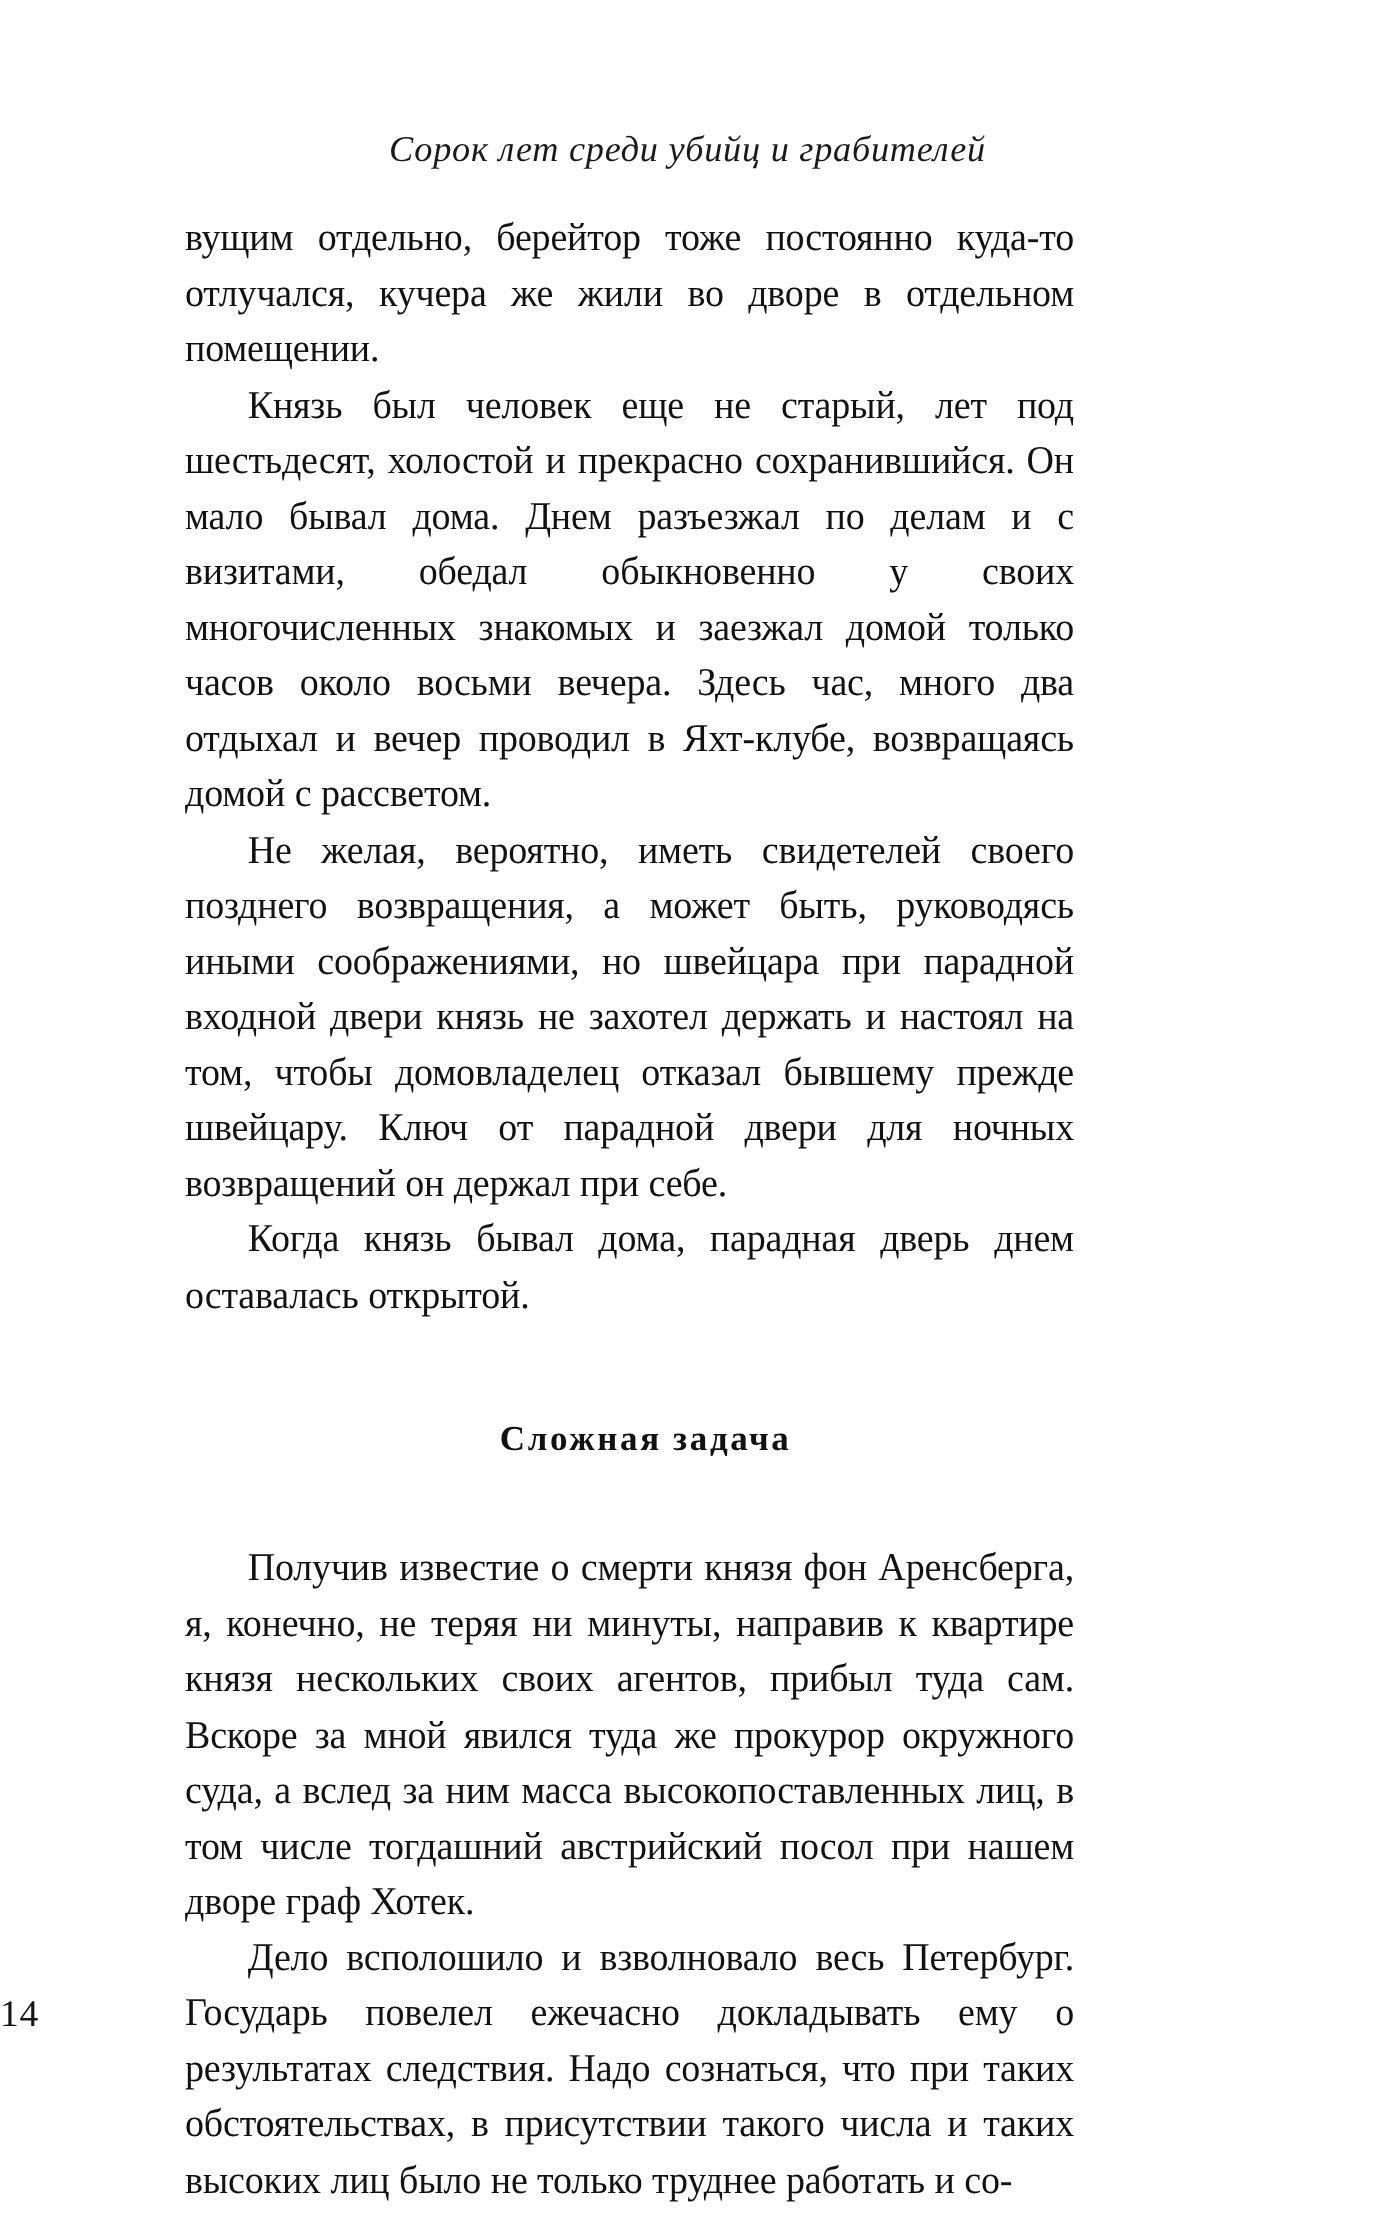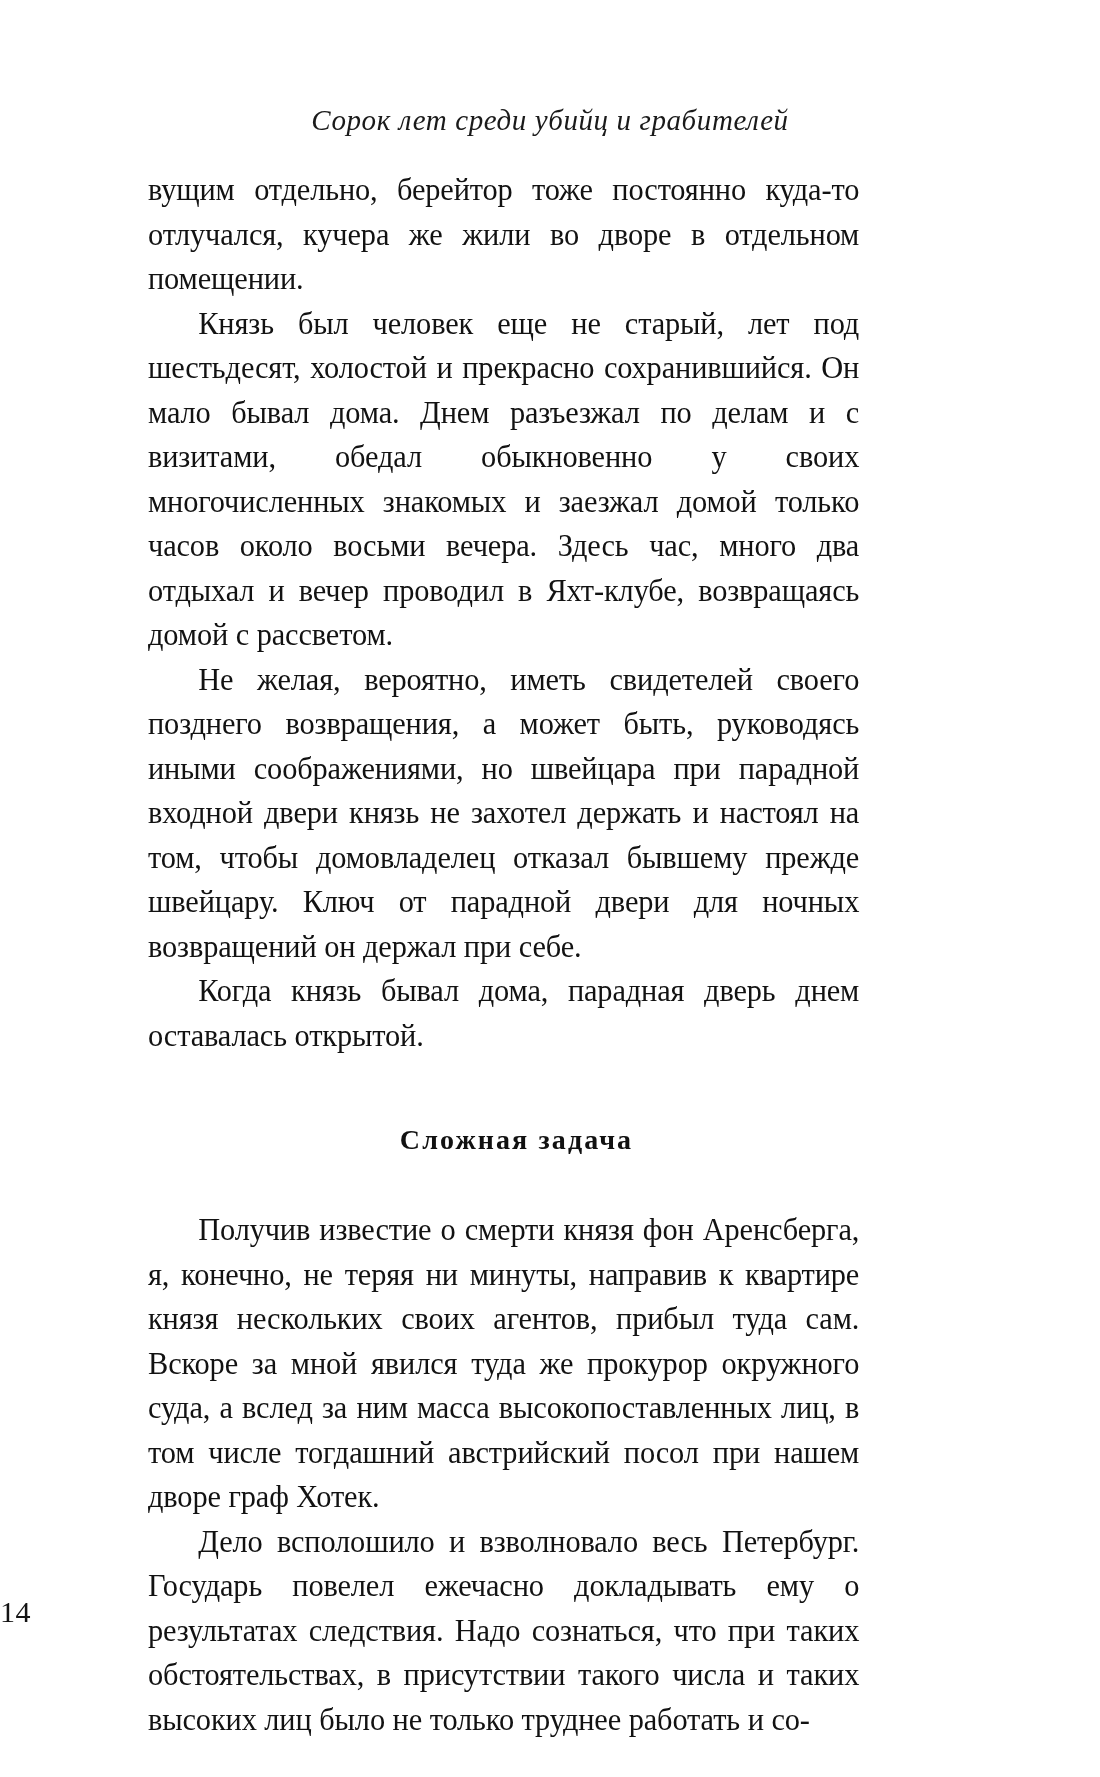--- a/index.html
+++ b/index.html
@@ -58,21 +58,21 @@
     transform: scaleX(0.965);
     transform-origin: left top;
   }
 
   p.para.indent {
     text-indent: 52px;
   }
 
   
   .section-heading {
-    margin: 0;
+    margin: 12px;
     padding: 0;
     text-align: center;
     font-weight: bold;
     font-size: 28px;
     letter-spacing: 2.1px;
     color: #111111;
     line-height: 40px;
   }
 
   .gap-before-heading { height: 62px; }

